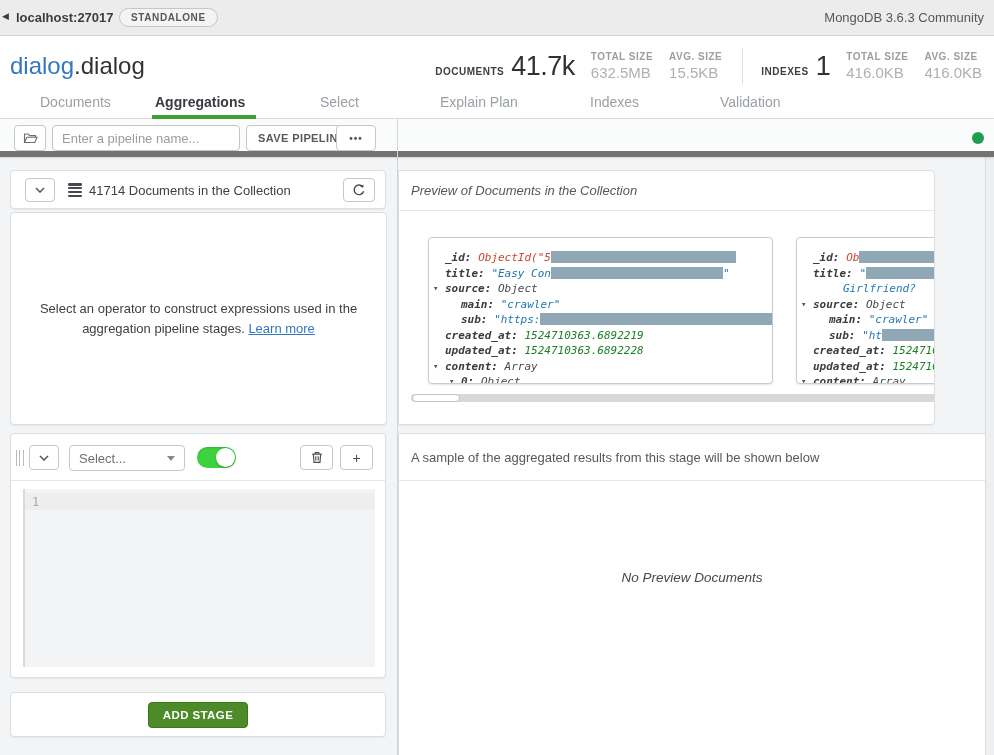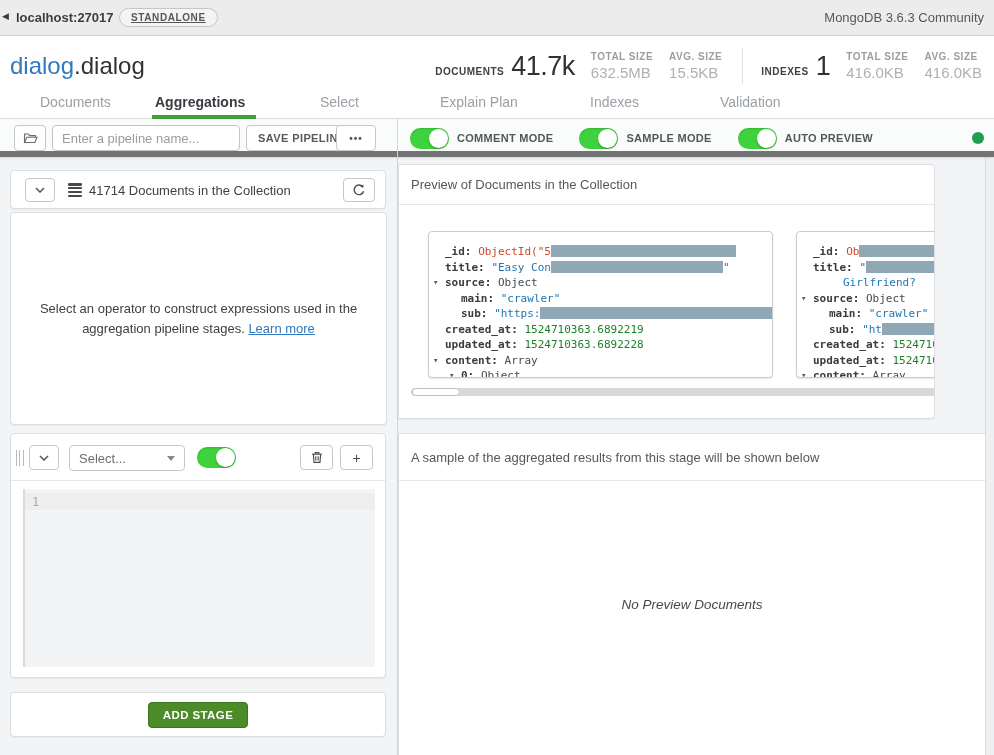--- a/index.html
+++ b/index.html
@@ -5,21 +5,21 @@
   * { margin:0; padding:0; box-sizing:border-box; }
   html,body { width:994px; height:755px; overflow:hidden; background:#f3f4f6;
     font-family:"Liberation Sans", sans-serif; }
 
   
   .topbar { position:absolute; left:0; top:0; width:994px; height:36px;
     background:#ececed; border-bottom:1px solid #cfd1d3; }
   .back-chev { position:absolute; left:2px; top:11px; font-size:9px; color:#3a3d40; }
   .host { position:absolute; left:16px; top:10px; font-size:13px; font-weight:700; color:#3b3e41; }
   .badge { position:absolute; left:119px; top:8px; font-size:10px; font-weight:700; letter-spacing:.6px;
-    color:#55585b; border:1px solid #c4c6c8; border-radius:10px; padding:3px 11px; background:#f4f4f5;text-decoration:underline; }
+    color:#55585b; border:1px solid #c4c6c8; border-radius:10px; padding:3px 11px; background:#f4f4f5; }
   .version { position:absolute; right:10px; top:10px; font-size:13px; color:#55585b; }
 
   
   .header { position:absolute; left:0; top:36px; width:994px; height:83px; background:#fff;
     border-bottom:1px solid #d9dbdd; }
   .ns { position:absolute; left:10px; top:16px; font-size:24px; }
   .ns .db { color:#3278bf; }
   .ns .rest { color:#313234; }
   .stats { position:absolute; right:12px; top:12px; display:flex; align-items:center; }
   .stat-big { display:flex; align-items:baseline; }
@@ -72,21 +72,21 @@
   .db-icon i { display:block; width:14px; height:2.6px; background:#45484c; border-radius:1.3px; margin-bottom:1.3px; }
   .coll-count { position:absolute; left:78px; top:12px; font-size:13px; color:#3f4245; }
   .refresh-btn { position:absolute; right:10px; top:7px; width:32px; height:24px; font-size:13px; }
 
   .operator-card { left:10px; top:55px; width:377px; height:213px; display:flex;
     align-items:center; justify-content:center; }
   .operator-text { text-align:center; font-size:13px; color:#3e4144; line-height:20px; width:330px; }
   .link { color:#3178BD; text-decoration:underline; cursor:pointer; }
 
   
-  .preview-panel { left:398px; top:7px; width:537px; height:255px; overflow:hidden; border-radius:0 4px 4px 0; }
+  .preview-panel { left:398px; top:13px; width:537px; height:255px; overflow:hidden; border-radius:0 4px 4px 0;font-style:italic; }
   .panel-header { height:40px; border-bottom:1px solid #e4e6e8; display:flex; align-items:center;
     padding-left:12px; font-size:13px; color:#55585b; }
   .doc-card { position:absolute; top:66px; width:345px; height:147px; background:#fff;
     border:1px solid #c9ccce; border-radius:4px; box-shadow:0 1px 2px rgba(0,0,0,.1);
     overflow:hidden; padding-top:12px;
     font-family:"DejaVu Sans Mono", monospace; font-size:11px; }
   .doc-line { position:relative; height:15.5px; line-height:15.5px; white-space:nowrap; }
   .doc-line .arr { position:absolute; top:0; font-size:9px; color:#53565a; cursor:pointer; }
   .doc-line .k { font-weight:700; color:#3a3c3e; }
   .v-oid { color:#D1462F; } .v-str { color:#2077B4; } .v-num { color:#1D8127; } .v-pl { color:#46494d; }
@@ -111,21 +111,21 @@
   .trash-btn { position:absolute; right:52px; top:11px; width:33px; height:25px; }
   .plus-btn { position:absolute; right:12px; top:11px; width:33px; height:25px; font-size:14px; color:#46494c; }
   .editor { position:absolute; left:12px; top:55px; width:352px; height:178px; background:#f3f4f5;
     border-left:2px solid #dadada; font-family:"DejaVu Sans Mono", monospace; }
   .editor .active-line { position:absolute; left:0; top:4px; width:100%; height:17px; background:#efedee; }
   .editor .lnum { position:absolute; left:7px; top:6px; font-size:12px; color:#a9abad; }
 
   .results-panel { left:398px; top:276px; width:587px; height:330px; border-radius:0; border-right:0; }
   .results-header { height:47px; border-bottom:1px solid #e4e6e8; display:flex; align-items:center;
     padding-left:12px; font-size:13px; color:#55585b; }
-  .no-preview { margin-top:116px; text-align:center; font-size:13.5px; font-style:italic; color:#46494c; }
+  .no-preview { margin-top:89px; text-align:center; font-size:13.5px; font-style:italic; color:#46494c; }
 
   .addstage-card { left:10px; top:535px; width:376px; height:45px; display:flex;
     align-items:center; justify-content:center; }
   .add-stage-btn { background:#4C8B28; border:1px solid #3c7220; border-radius:4px; color:#fff;
     font-size:11.5px; font-weight:700; letter-spacing:.4px; padding:6px 14px; cursor:pointer;
     font-family:"Liberation Sans", sans-serif; }
 
   .win-scrollbar { position:absolute; left:985px; top:0; width:9px; height:598px; background:#edeff0;
     border-left:1px solid #d9dbdd; }
   svg { display:block; }
@@ -189,40 +189,20 @@
         <path d="M1.5 10.5 L3.8 5.2 H14 L11.8 10.5 Z"></path>
       </svg>
     </span>
   </button>
   <input class="pipeline-input" placeholder="Enter a pipeline name..." style="">
   <button class="btn save-btn">SAVE PIPELINE</button>
   <button class="btn more-btn">
       <span>•••</span>
     </button>
   <div class="tb-div"></div>
-  <div class="toggles">
-    <div class="tg-group">
-      <div class="toggle">
-          <div class="knob"></div>
-        </div>
-      <span class="tg-label">COMMENT MODE</span>
-    </div>
-    <div class="tg-group">
-      <div class="toggle">
-          <div class="knob"></div>
-        </div>
-      <span class="tg-label">SAMPLE MODE</span>
-    </div>
-    <div class="tg-group">
-      <div class="toggle">
-          <div class="knob"></div>
-        </div>
-      <span class="tg-label">AUTO PREVIEW</span>
-    </div>
-  </div>
   <div class="status-dot"></div>
 </div>
 
 <div class="content">
   <div class="v-divider"></div>
 
   <div class="panel coll-header">
     <button class="btn chev-btn">
       <span>
         <svg width="10" height="6" viewBox="0 0 10 6" fill="none" stroke="#595c5f" stroke-width="1.6">

